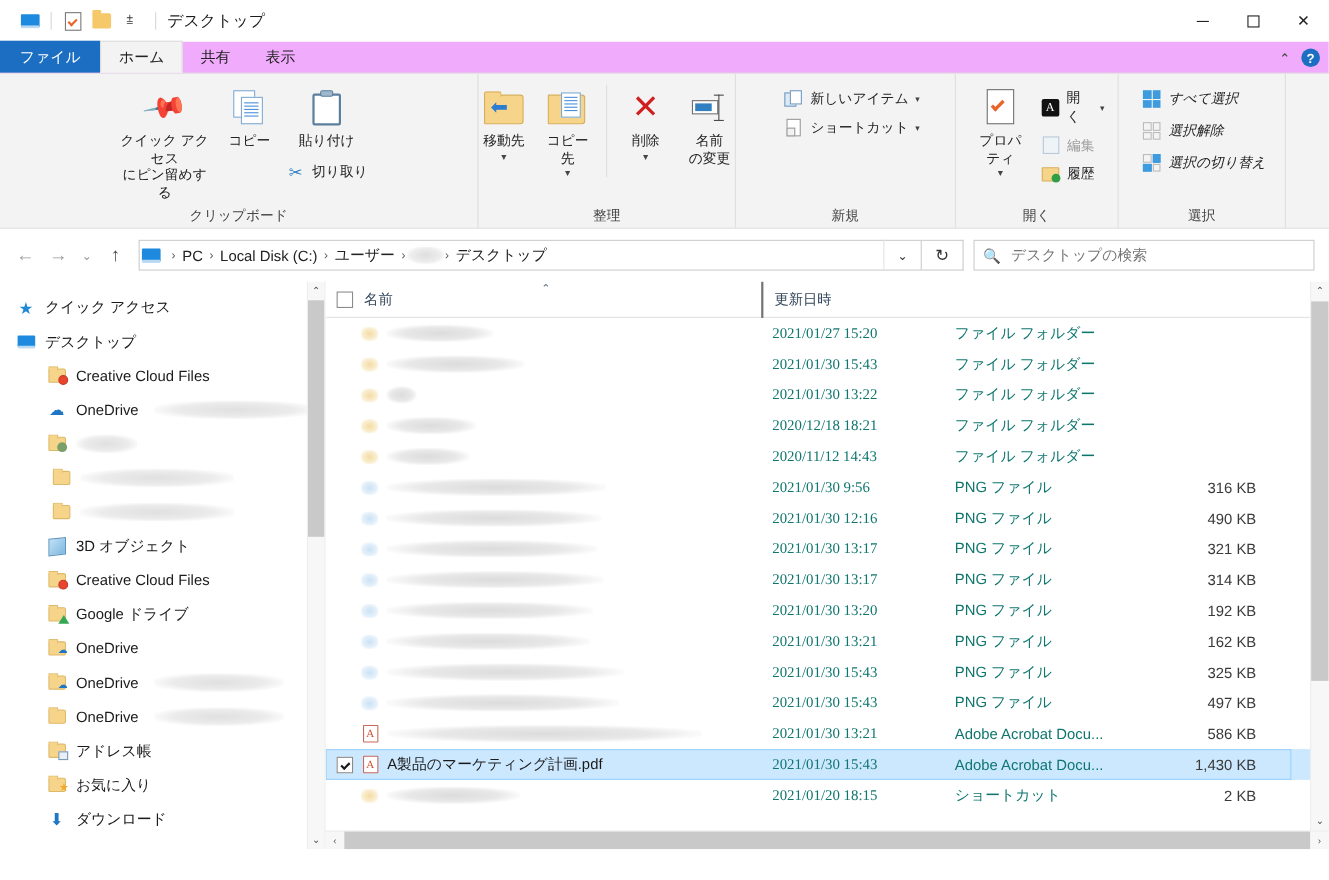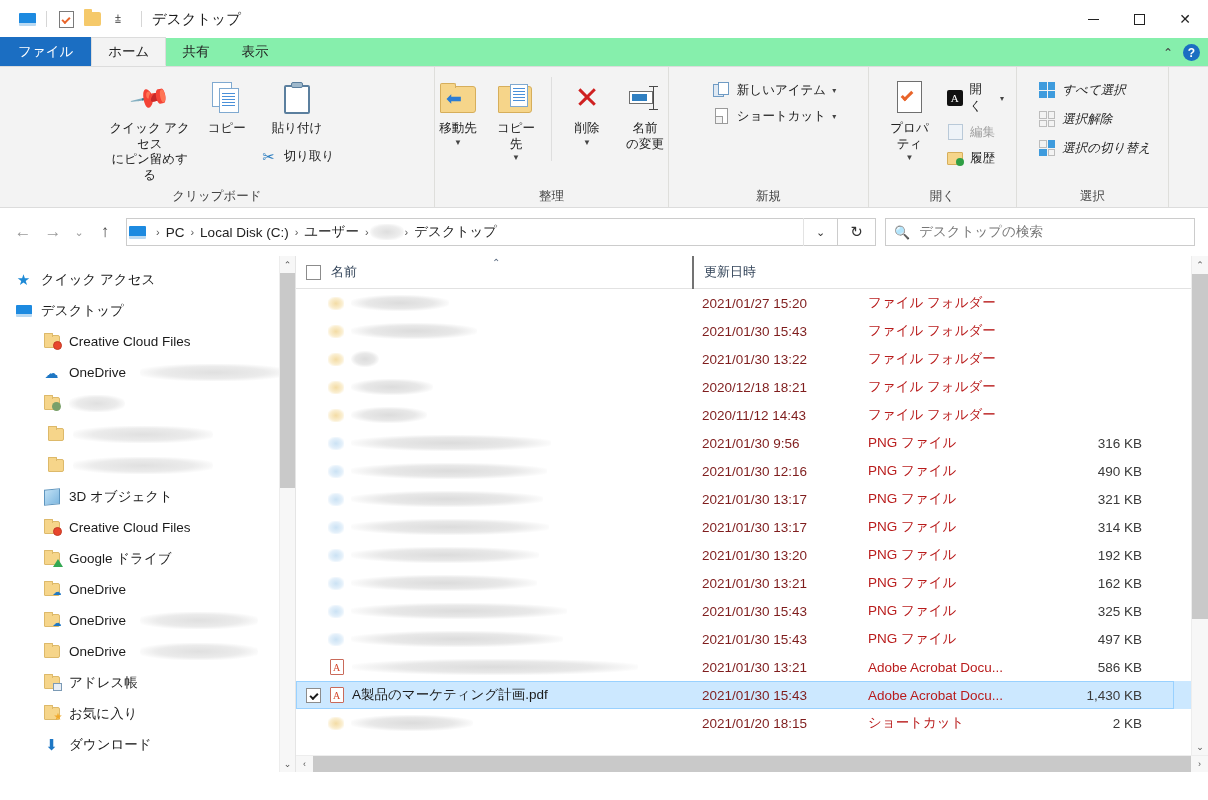--- a/index.html
+++ b/index.html
@@ -44,21 +44,21 @@
 
   .winbtns { position:absolute; right:0; top:0; height:38px; display:flex; }
   .winbtn { width:46px; height:38px; display:flex; align-items:center; justify-content:center;
             font-size:14px; color:#222; }
   .min-glyph { width:11px; height:1px; background:#222; }
   .max-glyph { width:11px; height:11px; border:1px solid #222; }
 
   
   .ribbontabs {
     position:absolute; left:0; top:38px; width:1208px; height:29px;
-    background:#86efac; display:flex; align-items:flex-end;
+    background:#f0abfc; display:flex; align-items:flex-end;
     border-bottom:1px solid #dcdcdc;
   }
   .rtab { height:29px; padding:0 16px; display:flex; align-items:center;
           font-size:13.5px; color:#222; }
   .rtab.file { background:#1b6ec2; color:#fff; font-size:13.5px; padding:0 18px; height:29px; }
   .rtab.active { background:#f3f3f3; border:1px solid #dcdcdc; border-bottom:1px solid #f3f3f3;
                  position:relative; z-index:3; }
   .ribbon-right { position:absolute; right:8px; top:0; height:29px; display:flex; align-items:center; gap:10px; }
   .chev-up { font-size:12px; color:#444; }
   .help-ico {
@@ -198,22 +198,22 @@
   .c-name{width:396px;}
   .c-date{width:166px;}
   .c-type{width:164px;}
   .c-size{width:120px;justify-content:flex-end;padding-right:0;}
   .hdr-chk{width:15px;height:15px;border:1px solid #8c8c8c;background:#fff;margin-right:10px;}
   .sortmark{position:absolute;left:196px;top:1px;font-size:10px;color:#5a6b80;}
   .rows{position:absolute;left:0;top:33px;right:17px;bottom:17px;overflow:hidden;}
   .frow{height:28px;display:flex;align-items:center;font-size:13.5px;color:#1b1b1b;}
   .frow.selected{background:#cce8ff;}
   .frow .nm{width:396px;display:flex;align-items:center;padding-left:10px;gap:7px;overflow:hidden;}
-  .frow .dt{width:166px;padding-left:10px;color:#7f1d1d;}
-  .frow .ty{width:164px;padding-left:10px;color:#b91c1c;white-space:nowrap;overflow:hidden;}
+  .frow .dt{width:166px;padding-left:10px;color:#0f766e;font-family:Liberation Serif, serif;}
+  .frow .ty{width:164px;padding-left:10px;color:#0f766e;white-space:nowrap;overflow:hidden;}
   .frow .sz{width:120px;text-align:right;color:#3a3a3a;padding-right:0;}
   .rowchk{width:15px;height:15px;border:1px solid #8c8c8c;background:#fff;position:relative;flex:0 0 15px;}
   .rowchk.checked::after{content:"";position:absolute;left:3px;top:4px;width:6px;height:3px;
       border-left:2px solid #1b1b1b;border-bottom:2px solid #1b1b1b;transform:rotate(-45deg);}
   .rowchk.hidden{visibility:hidden;}
   .fi{width:17px;height:17px;flex:0 0 17px;display:flex;align-items:center;justify-content:center;}
   .pdfico{width:14px;height:16px;background:#fff;border:1px solid #c96a5a;border-radius:1px;
           display:flex;align-items:center;justify-content:center;font-size:10px;color:#d4452a;font-family:"Liberation Serif",serif;}
   .blurname{display:inline-block;height:16px;border-radius:8px;
       background:radial-gradient(ellipse at center,#dcdcdc 0%,#e8e8e8 48%,rgba(255,255,255,0) 76%);}

